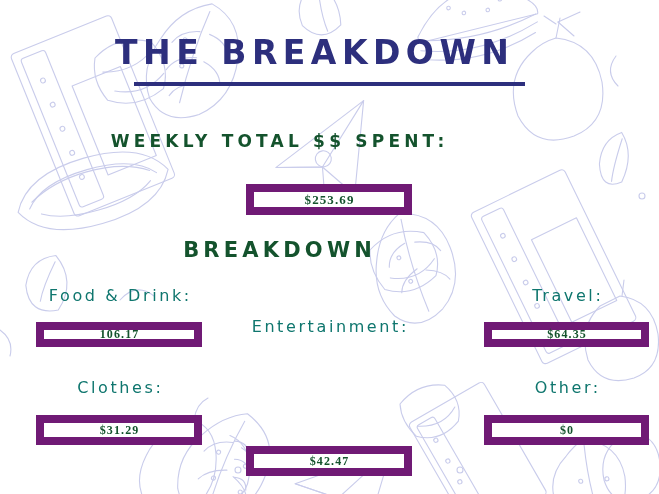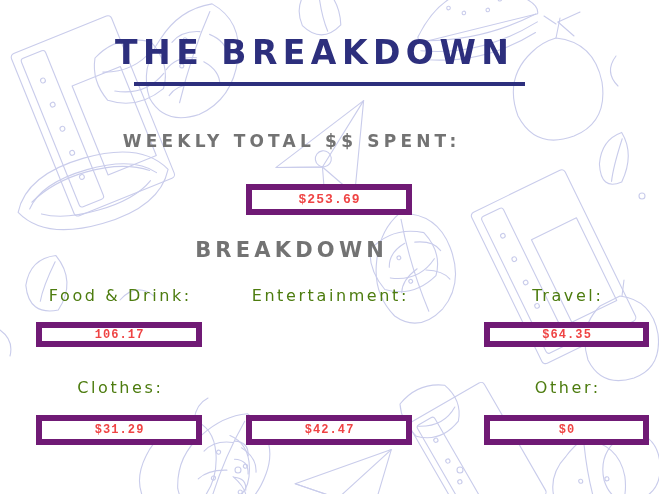--- a/index.html
+++ b/index.html
@@ -56,79 +56,79 @@
     top: 82px;
     left: 134px;
     width: 391px;
     height: 4px;
     background: #2d2f7d;
   }
 
   
   .sub-heading {
     position: absolute;
-    left: 12px;
+    left: 0;
     width: 555px;
     text-align: center;
     font-family: "DejaVu Sans", sans-serif;
     font-weight: bold;
-    color: #737373;
+    color: #14532d;
   }
   .sub-heading.total-label {
     top: 131px;
     font-size: 17px;
     letter-spacing: 4.2px;
     text-indent: 4.2px;
   }
   .sub-heading.breakdown-label {
     top: 238px;
     font-size: 21px;
     letter-spacing: 4.2px;
     text-indent: 4.2px;
   }
 
   
   .value-box {
     position: absolute;
-    border: 6px solid #701a75;
+    border: 8px solid #701a75;
     background: #ffffff;
     display: flex;
     align-items: center;
     justify-content: center;
-    font-family: Liberation Mono, monospace;
+    font-family: Liberation Serif, serif;
     font-size: 12px;
     font-weight: bold;
     letter-spacing: 1.1px;
-    color: #ef4444;
+    color: #14532d;
     text-indent: 1.1px;
   }
   .total-box {
     left: 246px;
     top: 184px;
     width: 166px;
     height: 31px;
     font-size: 13px;
   }
 
   
   .cat-label {
     position: absolute;
     font-family: "DejaVu Sans", sans-serif;
     font-size: 16px;
     font-weight: normal;
     letter-spacing: 2.6px;
-    color: #4d7c0f;
+    color: #0f766e;
     text-align: center;
     text-indent: 2.6px;
     white-space: nowrap;
   }
 
   
   .col-0 { left: 36px;  width: 166px; }
-  .col-1 { left: 246px; width: 166px; }
+  .col-1 { left: 246px; width: 166px; margin-top: 31px; }
   .col-2 { left: 484px; width: 165px; }
 
   .row-0-label { top: 286px; }
   .row-0-box   { top: 322px; height: 25px; }
   .row-1-label { top: 378px; }
   .row-1-box   { top: 415px; height: 30px; }
 </style>
 </head>
 <body>
 

